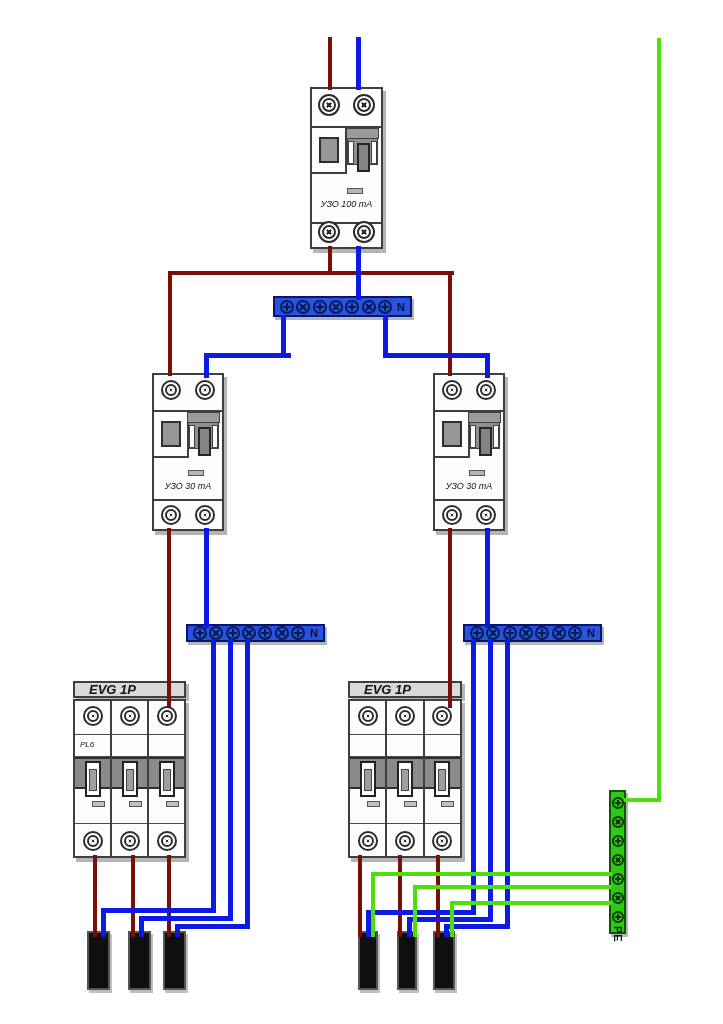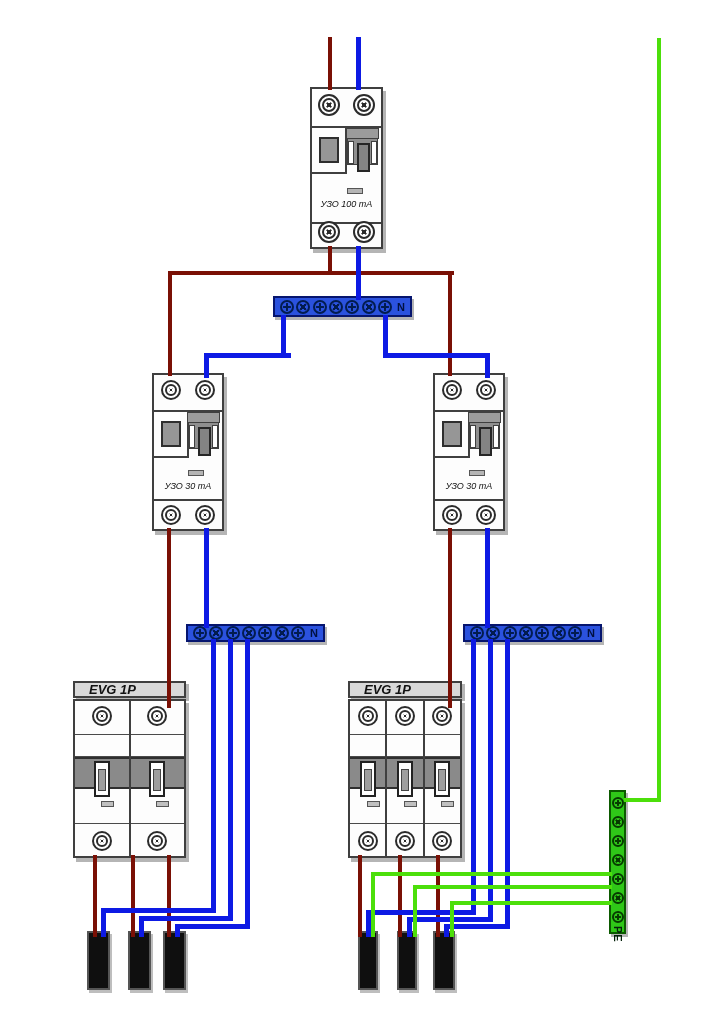--- a/index.html
+++ b/index.html
@@ -273,20 +273,33 @@
   <span class="nlabel">N</span>
 </div>
 
 <div class="gheader" style="left:73px;top:681px;width:113px;height:17px">
   <span>EVG 1P</span>
 </div>
 <div class="device bgroup" style="left:73px;top:699px;width:113px;height:159px">
   <div class="bmod">
     <span class="screw sm top"></span>
     <div class="mline" style="top:33px"></div>
+    <div class="bmod-label">PL6</div>
+    <div class="mline" style="top:55px"></div>
+    <div class="band"></div>
+    <span class="blever">
+        <span></span>
+      </span>
+    <div class="bslot"></div>
+    <div class="mline" style="top:122px"></div>
+    <span class="screw sm bot"></span>
+  </div>
+  <div class="bmod">
+    <span class="screw sm top"></span>
+    <div class="mline" style="top:33px"></div>
     <div class="mline" style="top:55px"></div>
     <div class="band"></div>
     <span class="blever">
         <span></span>
       </span>
     <div class="bslot"></div>
     <div class="mline" style="top:122px"></div>
     <span class="screw sm bot"></span>
   </div>
   <div class="bmod">

